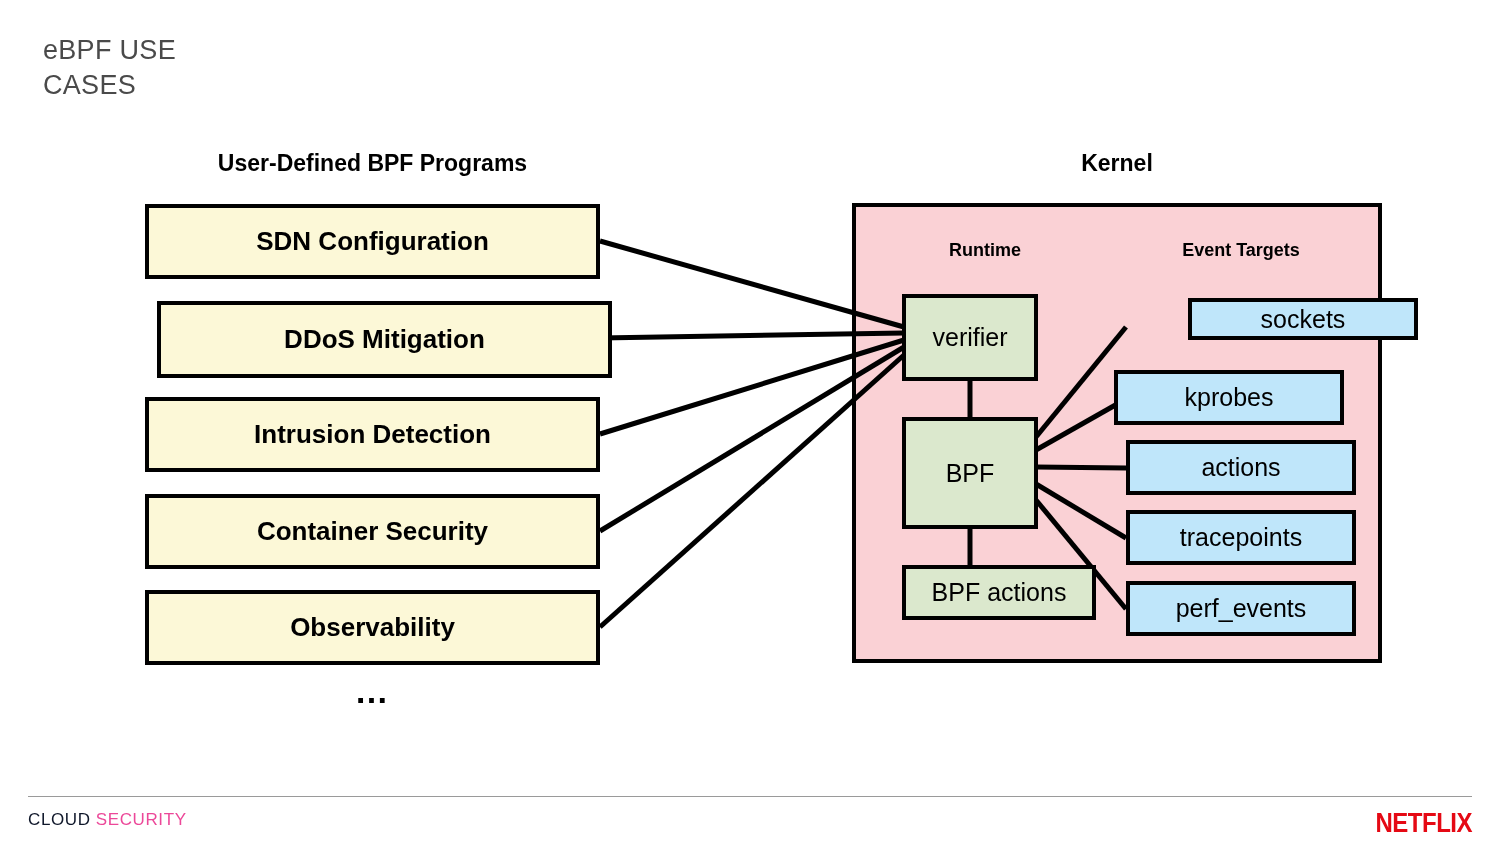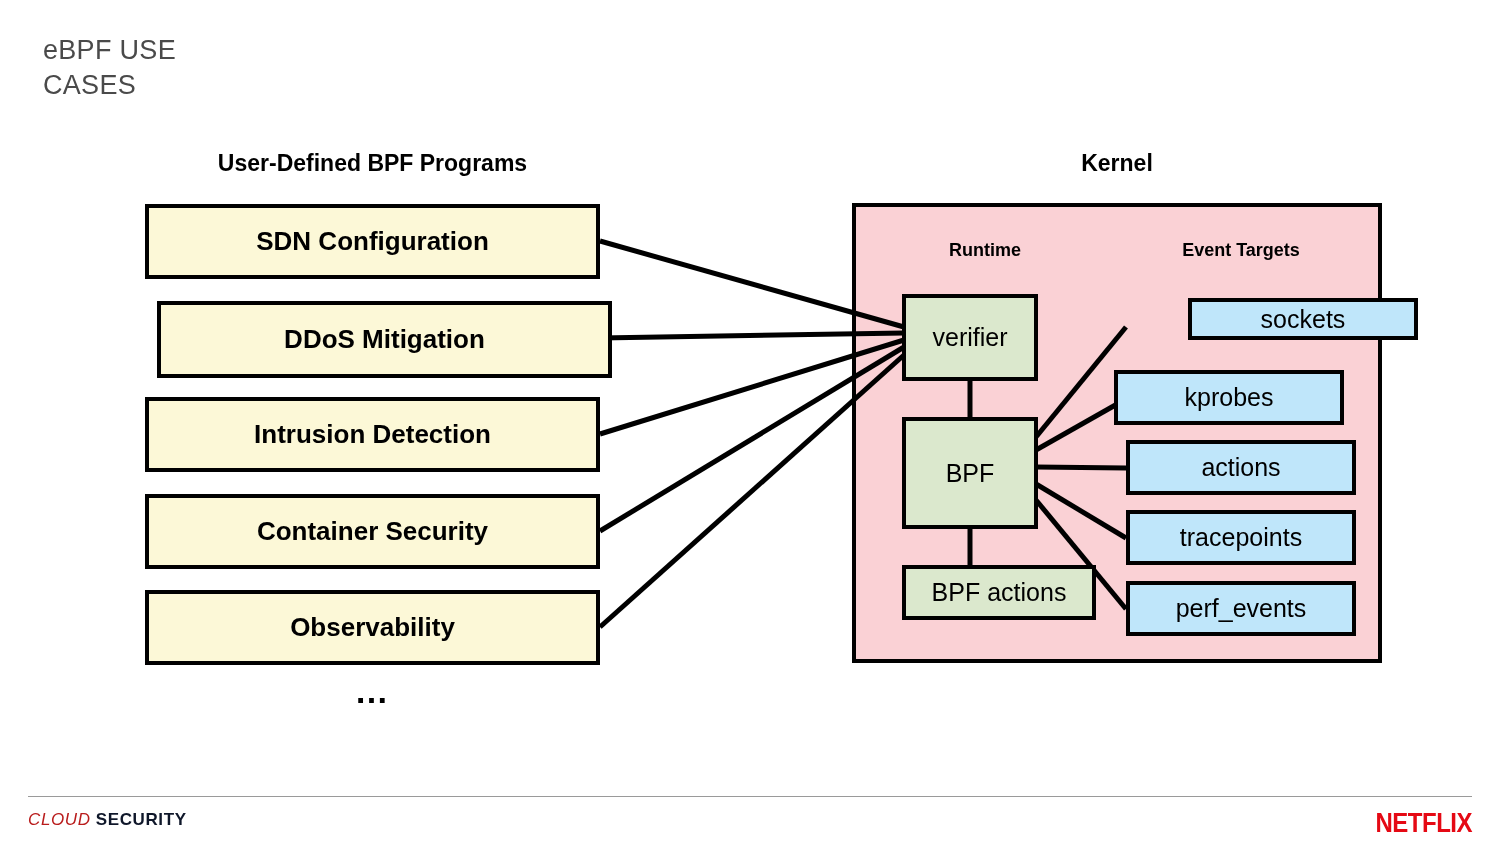--- a/index.html
+++ b/index.html
@@ -151,22 +151,22 @@
     background: #9a9a9a;
   }
   #footer-left {
     position: absolute;
     left: 28px;
     top: 810px;
     font-size: 17px;
     letter-spacing: 0.6px;
     white-space: nowrap;
   }
-  #footer-left .cloud { color: #b91c1c; font-weight: 400; font-style: italic; }
-  #footer-left .security { color: #0f172a; font-weight: bold; }
+  #footer-left .cloud { color: #0f172a; font-weight: 400; }
+  #footer-left .security { color: #ec4899; font-weight: normal; }
   #netflix-logo {
     position: absolute;
     right: 28px;
     top: 806px;
     font-size: 24px;
     font-weight: bold;
     color: #e50914;
     letter-spacing: -0.5px;
     transform: scaleY(1.18);
     transform-origin: right top;

